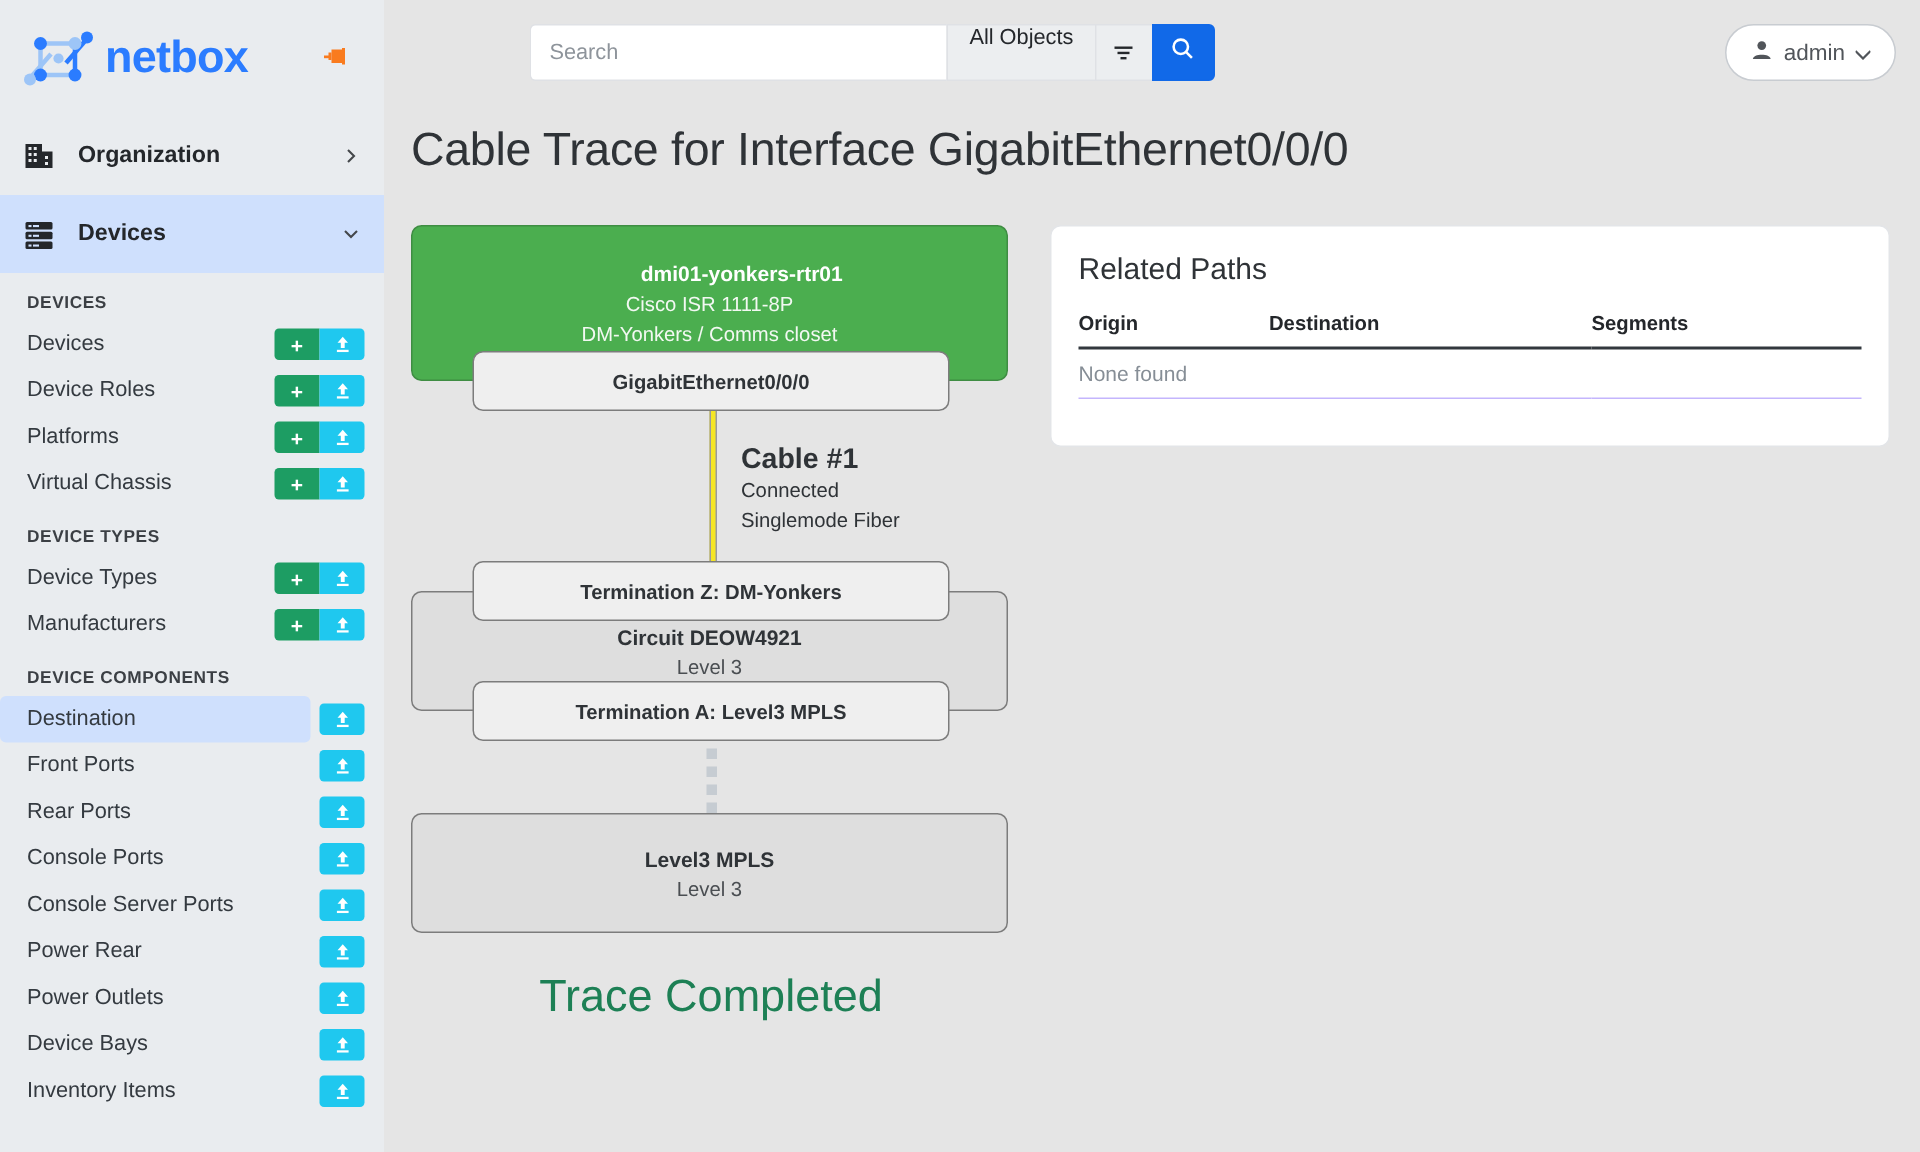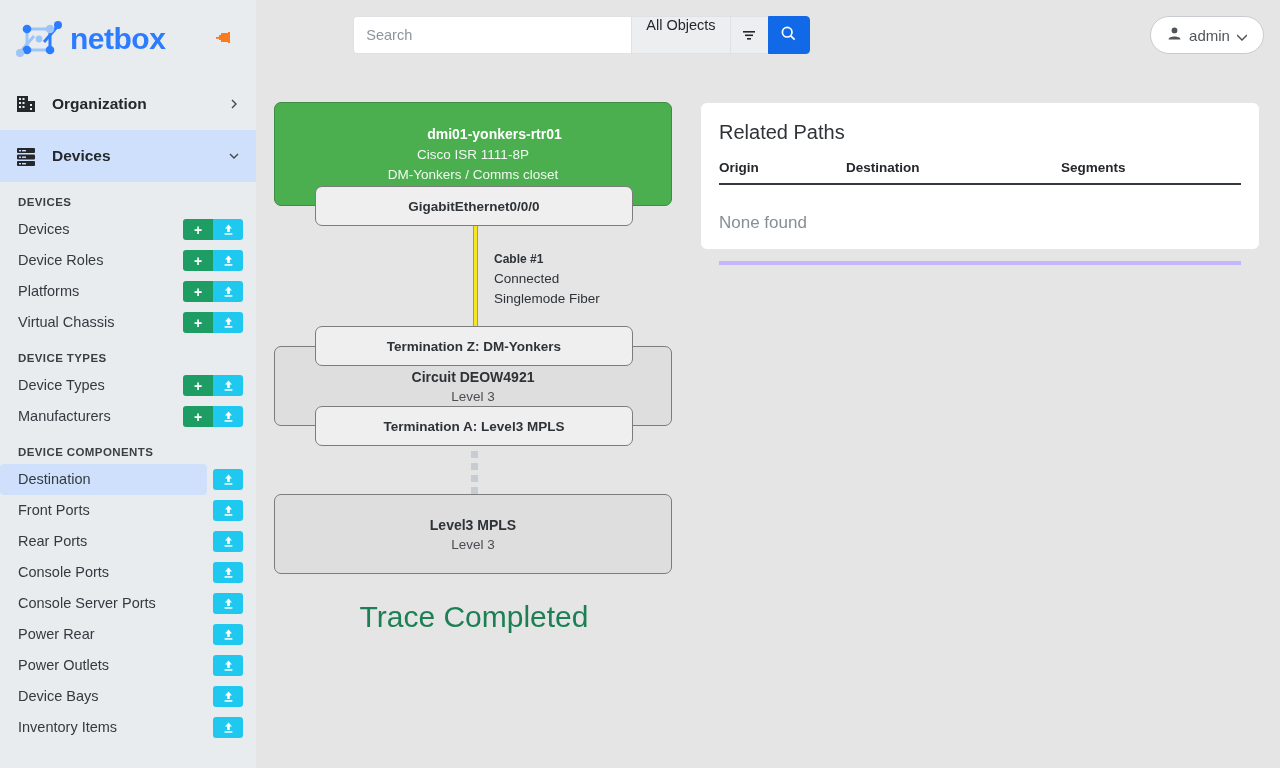--- a/index.html
+++ b/index.html
@@ -162,21 +162,21 @@
   .node.provider .p1 { font-size: 14px; font-weight: 700; color: #2f3337; }
   .node.provider .p2 { font-size: 13.5px; color: #4a4e52; }
 
   
   .cable-seg { position: relative; height: 100px; }
   .cable-line {
     position: absolute; left: 199px; top: 0; width: 5px; height: 100px;
     background: #f5e625; border-left: 1px solid #9a9a9a; border-right: 1px solid #9a9a9a;
   }
   .cable-info { position: absolute; left: 220px; top: 23px; text-align: left; }
-  .cable-info .ci1 { font-size: 12px; font-weight: 700; color: #2f3337; line-height: 20px; }
+  .cable-info .ci1 { font-size: 19px; font-weight: 700; color: #2f3337; line-height: 20px; }
   .cable-info .ci2, .cable-info .ci3 { font-size: 13.5px; color: #2f3337; line-height: 20px; }
 
   
   .dot-seg { position: relative; height: 48px; }
   .dot-seg .d {
     position: absolute; left: 197px; width: 7px; height: 7px; background: #c6ccd2;
   }
   .dot-seg .d1 { top: 5px; } .dot-seg .d2 { top: 17px; }
   .dot-seg .d3 { top: 29px; } .dot-seg .d4 { top: 41px; }
 
@@ -200,22 +200,22 @@
   }
   .card-title { font-size: 20px; color: #2f3337; font-weight: 400; margin-bottom: 16px; }
   .rp-table { width: 100%; border-collapse: collapse; }
   .rp-table th {
     text-align: left; font-size: 13.5px; font-weight: 700; color: #24272b;
     padding: 0 0 8px 0; border-bottom: 2px solid #32383e;
   }
   .rp-table th.c1 { width: 127px; }
   .rp-table th.c2 { width: 215px; }
   .rp-table td {
-    font-size: 17px; color: #868e96; padding: 28px 0;
-    border-bottom: 4px solid #c4b5fd;
+    font-size: 14px; color: #868e96; padding: 8px 0;
+    border-bottom: 1px solid #c4b5fd;
   }
 </style>
 </head>
 <body>
 
 <div id="app">
 
   <div id="sidebar">
 
     <div class="brand">
@@ -521,20 +521,21 @@
         </span>
         <span>admin</span>
         <span>
           <svg width="10" height="7" viewBox="0 0 10 7">
               <path d="M0 1 L5 6 L10 1" fill="none" stroke="#51555a" stroke-width="1.5"></path>
             </svg>
         </span>
       </div>
     </div>
 
+    <h1 class="page-title">Cable Trace for Interface GigabitEthernet0/0/0</h1>
 
     <div class="content">
 
       <div class="trace-col">
 
         <div class="node device">
           <div class="n1">dmi01-yonkers-rtr01</div>
           <div class="n2">Cisco ISR 1111-8P</div>
           <div class="n3">DM-Yonkers / Comms closet</div>
         </div>

